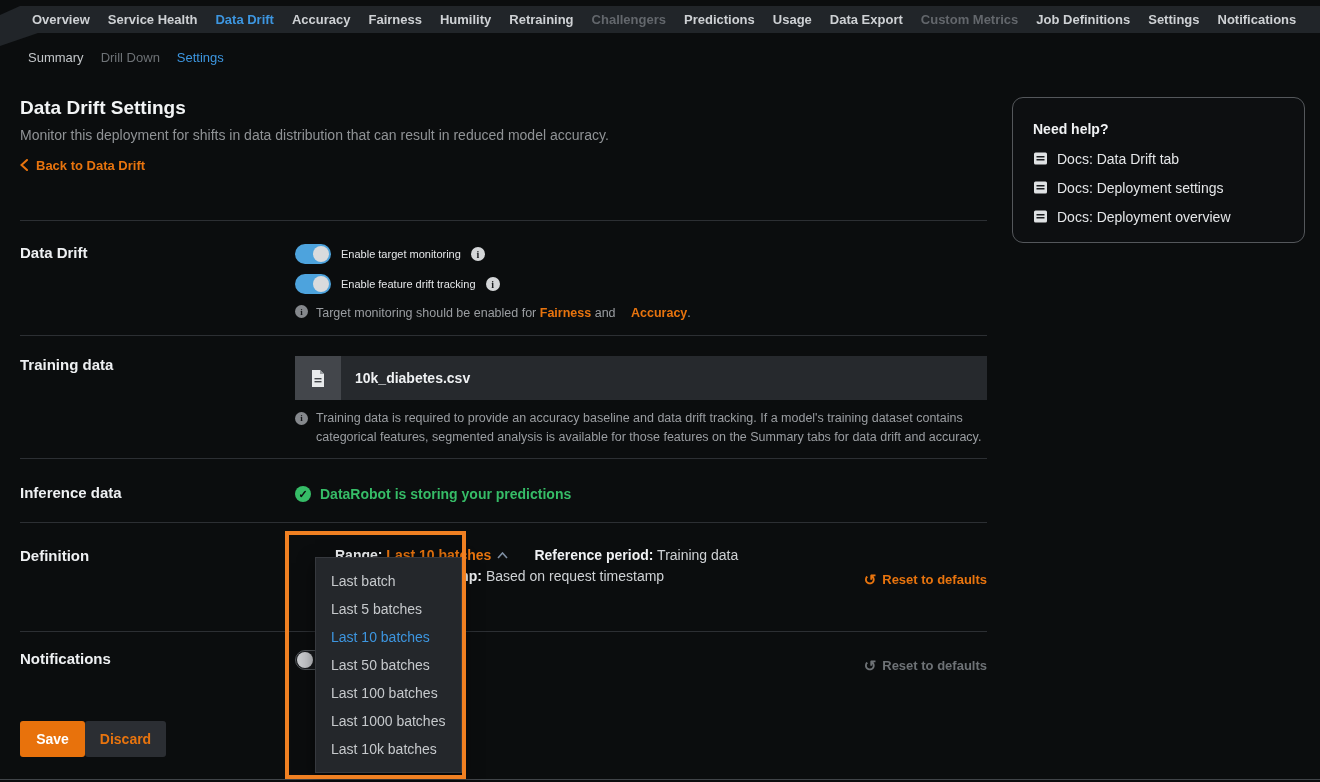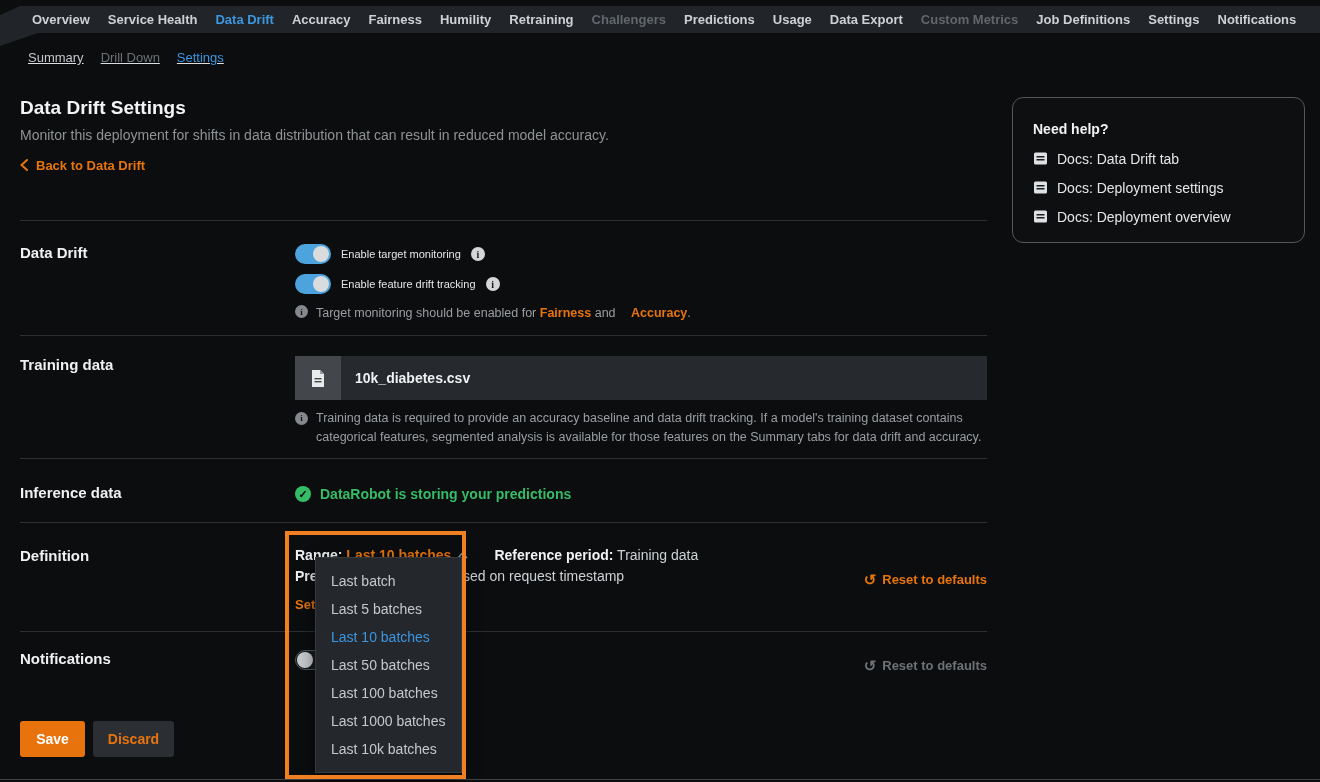--- a/index.html
+++ b/index.html
@@ -22,21 +22,21 @@
   }
   .topnav-corner {
     position:absolute; left:0; top:6px; width:20px; height:9px;
     background:#0b0d0e; clip-path:polygon(0 0,100% 0,0 100%);
   }
   .nav-item { color:#ced1d4; cursor:pointer; white-space:nowrap; }
   .nav-item.active { color:#3d96e0; }
   .nav-item.disabled { color:#63676c; cursor:default; }
 
   
-  .subnav { position:absolute; left:28px; top:50px; display:flex; gap:17px; font-size:13px;text-decoration:underline; }
+  .subnav { position:absolute; left:28px; top:50px; display:flex; gap:17px; font-size:13px; }
   .subnav-item { color:#c3c6c9; cursor:pointer; }
   .subnav-item.disabled { color:#6e7276; cursor:default; }
   .subnav-item.active { color:#3d96e0; }
 
   
   .main { position:absolute; left:20px; top:97px; width:967px; }
   .page-title { font-size:19px; font-weight:bold; color:#f2f4f5; line-height:22px; }
   .page-subtitle { margin-top:8px; font-size:14px; color:#909396; line-height:17px; }
   .back-link {
     margin-top:14px; display:inline-flex; align-items:center; gap:8px;
@@ -81,42 +81,42 @@
   .sec-inference { padding:25px 0 18px; }
   .status-row { display:flex; align-items:center; gap:9px; height:20px; }
   .status-text { color:#36bc67; font-size:14px; font-weight:bold; }
   .check-circle {
     width:16px; height:16px; border-radius:50%; background:#36bc67;
     display:inline-flex; align-items:center; justify-content:center;
     color:#0b0d0e; font-size:11px; font-weight:bold; flex:0 0 auto;
   }
 
   
-  .sec-definition { padding:24px 0 18px; }
+  .sec-definition { padding:24px 0 18px;gap:40px; }
   .def-line { font-size:14px; color:#cfd2d5; line-height:17px; }
   .def-line b { color:#f0f2f4;margin-top:19px; }
   .range-value { color:#e8740e; font-weight:bold; cursor:pointer; }
   .chev-up { margin:0 4px 0 6px; vertical-align:1px; }
   .ref-gap { margin-left:22px; }
   .def-line2 { margin-top:4px; }
   .set-link { margin-top:12px; font-size:13px; font-weight:bold; color:#e8740e; cursor:pointer; display:inline-block; }
   .reset-link {
     display:inline-flex; align-items:center; gap:6px;
     color:#e8740e; font-size:13px; font-weight:bold; cursor:pointer; white-space:nowrap;
   }
   .reset-link .reset-glyph { font-size:15px; line-height:13px; }
   .reset-link.disabled { color:#6e7276; cursor:default; }
   .pt24 { padding-top:24px; }
 
   
   .sec-notifications { padding:18px 0 0; }
   .notif-action { padding-top:7px; }
 
   
-  .btn-row { margin-top:41px; display:flex; gap:8px; }
+  .btn-row { margin-top:41px; display:flex; }
   .btn { height:36px; border:none; border-radius:3px; font-family:"Liberation Sans",sans-serif; font-size:14px; font-weight:bold; cursor:pointer; }
   .btn-save { width:65px; background:#e8720c; color:#fff; }
   .btn-discard { width:81px; background:#2b2e33; color:#e8740e; }
 
   
   .help-panel {
     position:absolute; left:1012px; top:97px; width:293px; height:146px;
     border:1px solid #54575b; border-radius:11px; padding:23px 20px 0;
     background:#0d0f11;
   }

